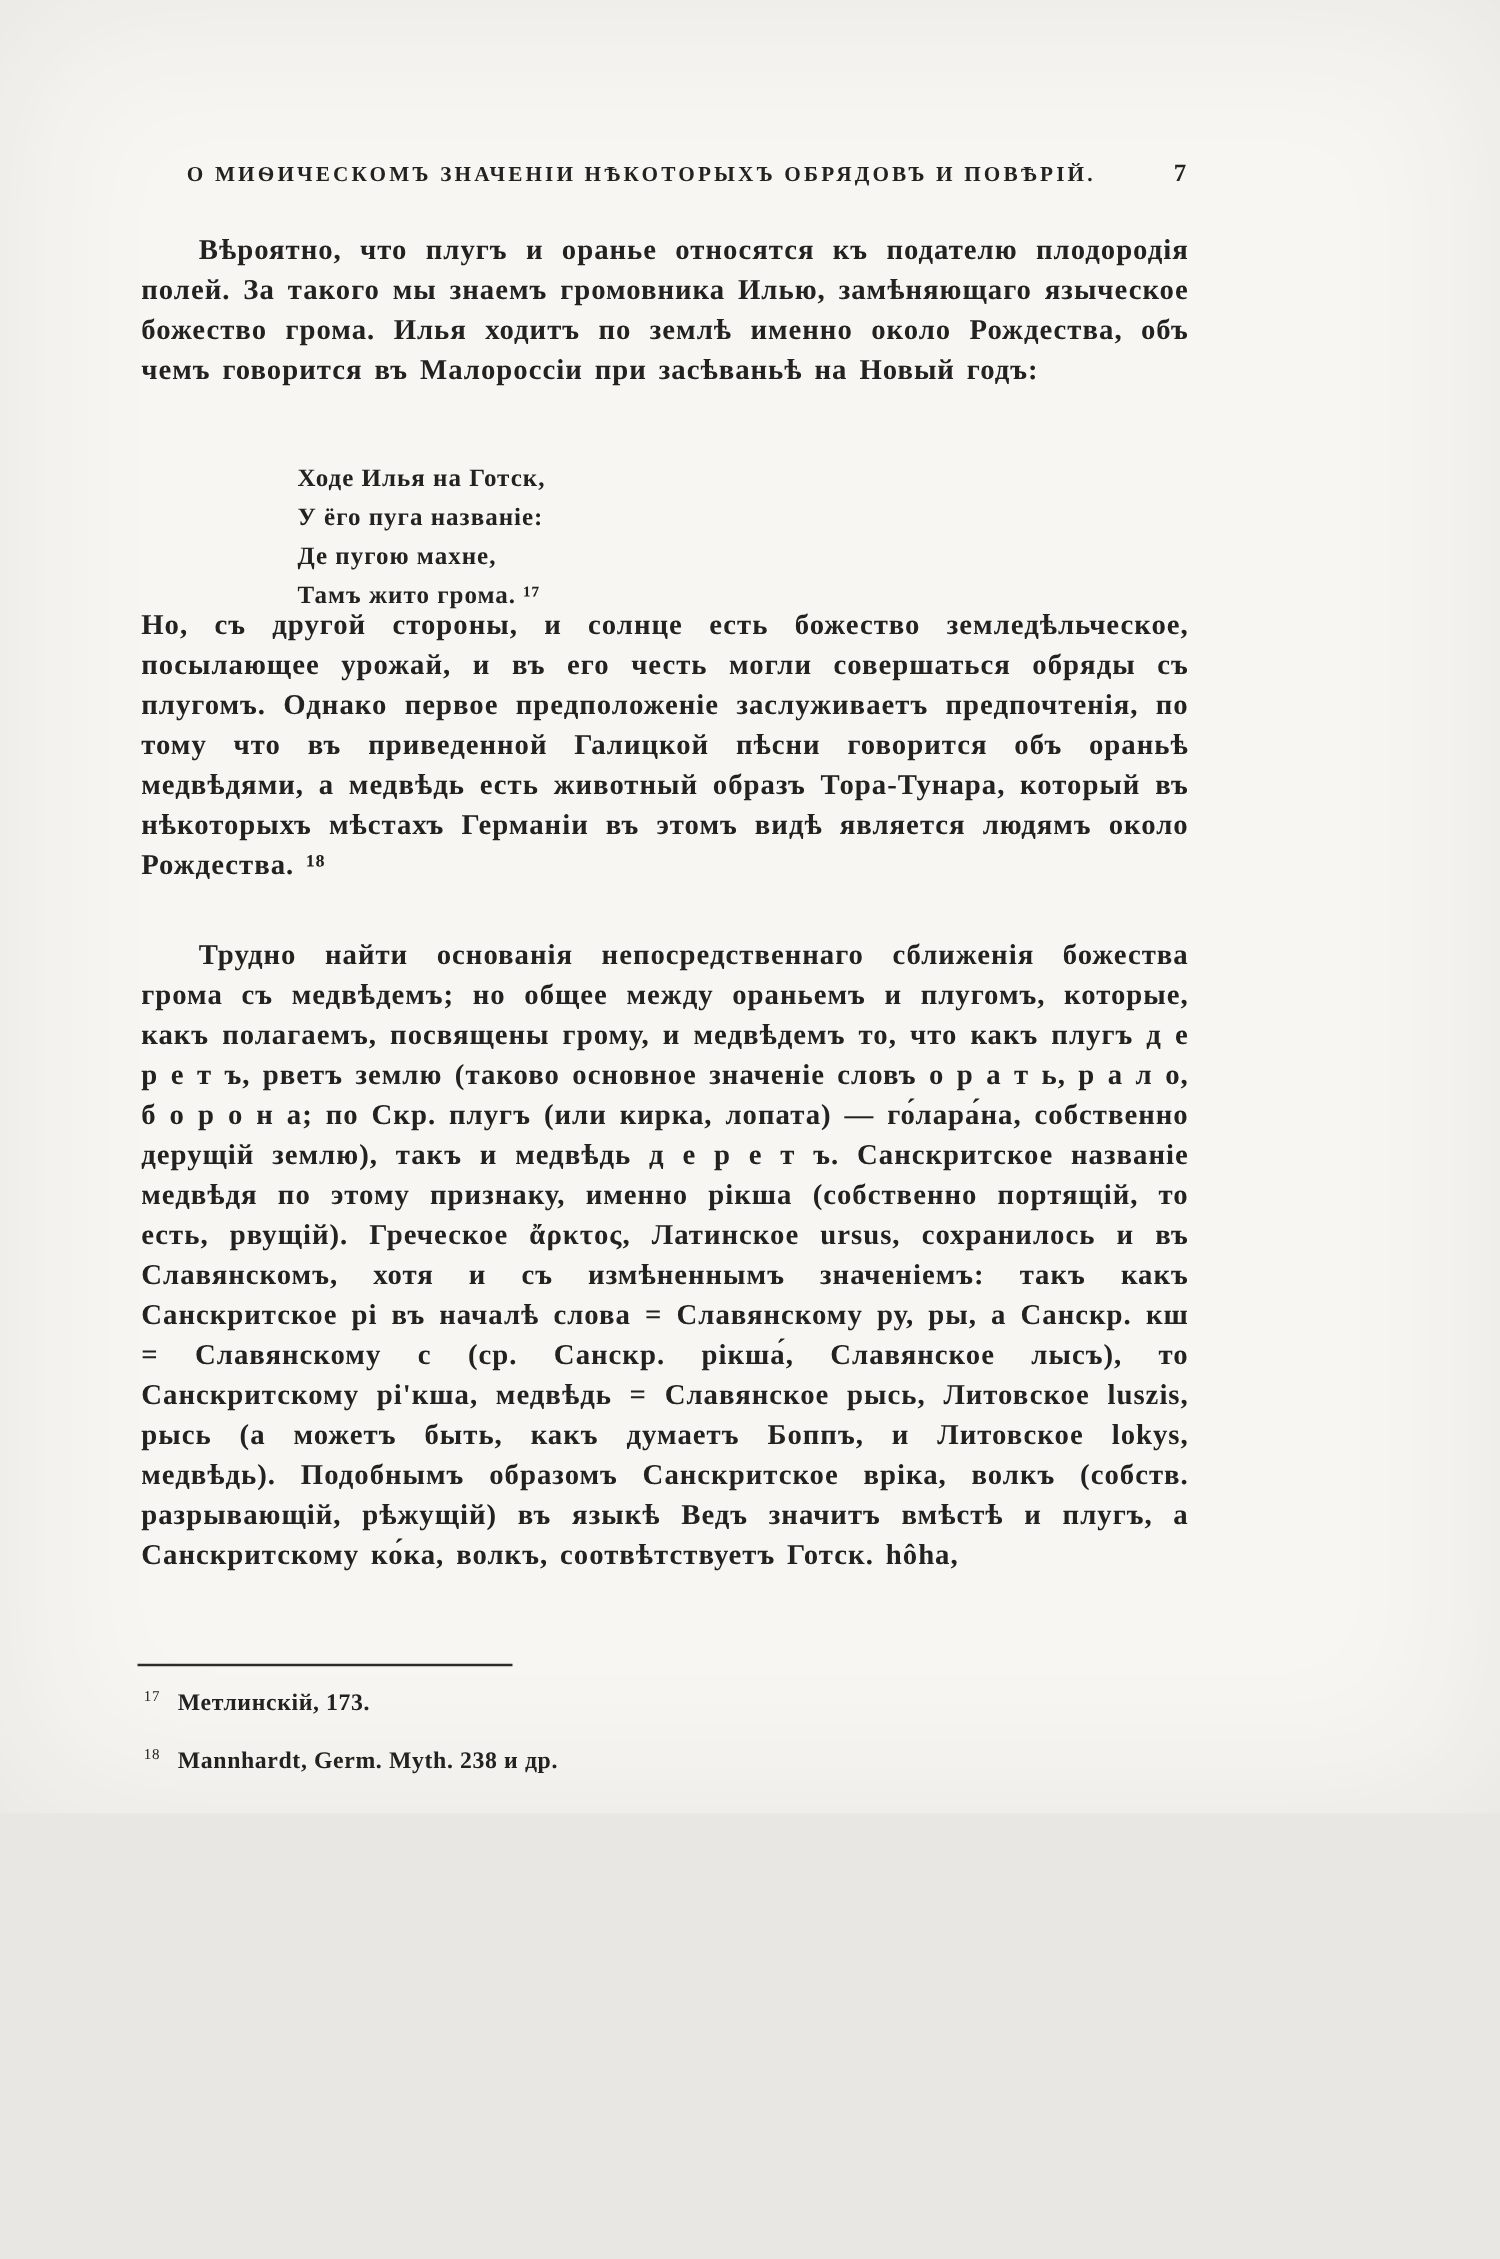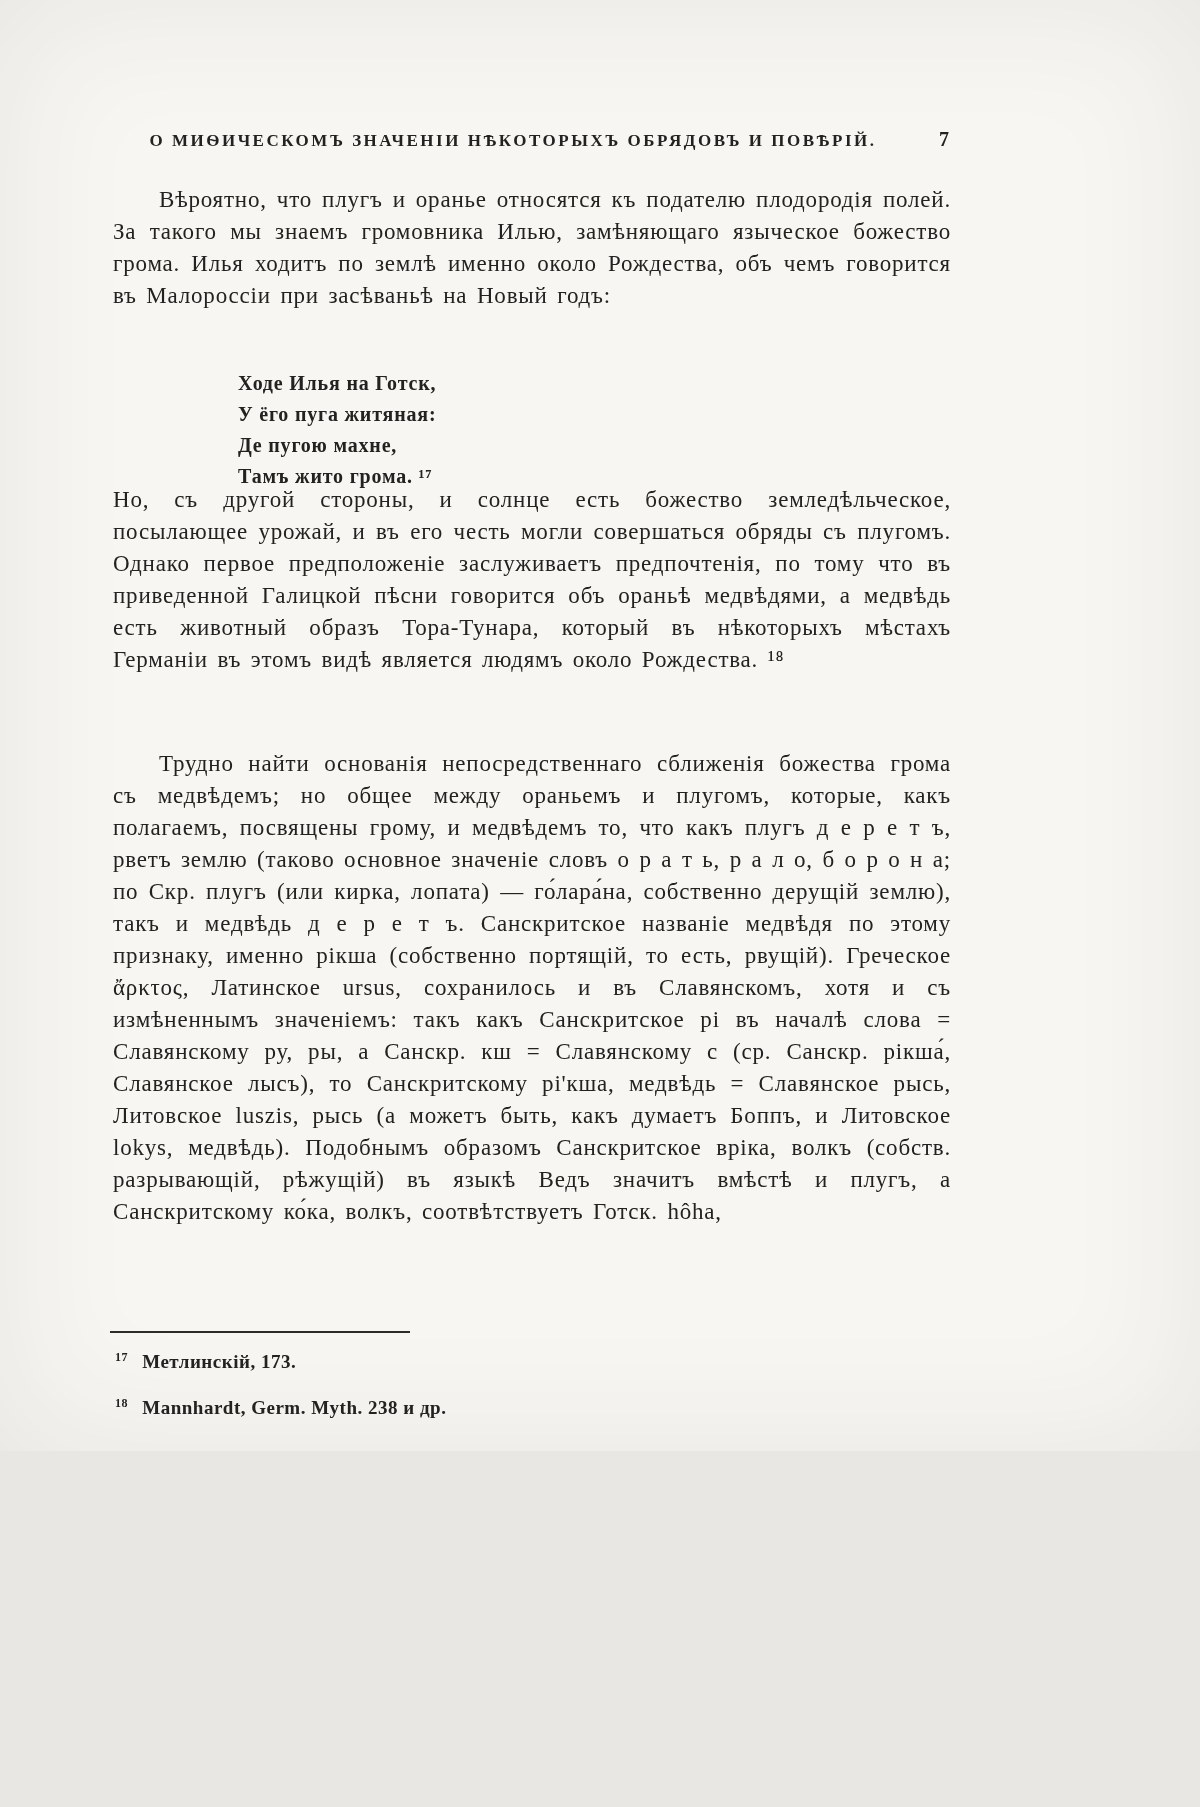--- a/index.html
+++ b/index.html
@@ -39,21 +39,21 @@
     font-weight: bold;
     margin-left: 26px;
   }
   .para {
     position: absolute;
     left: 113px;
     width: 838px;
     margin: 0;
     font-size: 23px;
     line-height: 32px;
-    font-weight: normal;
+    font-weight: bold;
     text-align: justify;
     letter-spacing: 0.8px;
     word-spacing: 3px;
   }
   .para.indent { text-indent: 46px; }
   .p1 { top: 184px; }
   .p2 { top: 484px; }
   .p3 { top: 748px; }
   .verse {
     position: absolute;
@@ -77,21 +77,21 @@
     left: 115px;
     font-size: 19px;
     font-weight: bold;
     letter-spacing: 0.5px;
   }
   .fn1 { top: 1350px; }
   .fn2 { top: 1396px; text-align: center; }
   .fn-marker {
     font-size: 12px;
     margin-right: 9px;
-    font-weight: bold;
+    font-weight: normal;
   }
   .watermark {
     position: absolute;
     top: 1474px;
     right: 254px;
     font-family: "Liberation Sans", "DejaVu Sans", sans-serif;
     font-size: 22px;
     color: #8d8d8d;
     letter-spacing: 0.3px;
   }
@@ -103,21 +103,21 @@
 
   <header class="header">
     <span class="header-title">О МИѲИЧЕСКОМЪ ЗНАЧЕНІИ НѢКОТОРЫХЪ ОБРЯДОВЪ И ПОВѢРІЙ.</span>
     <span class="page-number">7</span>
   </header>
 
   <p class="para indent p1">Вѣроятно, что плугъ и оранье относятся къ подателю плодородія полей. За такого мы знаемъ громовника Илью, замѣняющаго языческое божество грома. Илья ходитъ по землѣ именно около Рождества, объ чемъ говорится въ Малороссіи при засѣваньѣ на Новый годъ:</p>
 
   <div class="verse">
     <div class="verse-line">Ходе Илья на Готск,</div>
-    <div class="verse-line">У ёго пуга житяная:</div>
+    <div class="verse-line">У ёго пуга названіе:</div>
     <div class="verse-line">Де пугою махне,</div>
     <div class="verse-line">Тамъ жито грома. ¹⁷</div>
   </div>
 
   <p class="para p2">Но, съ другой стороны, и солнце есть божество земледѣльческое, посылающее урожай, и въ его честь могли совершаться обряды съ плугомъ. Однако первое предположеніе заслуживаетъ предпочтенія, по тому что въ приведенной Галицкой пѣсни говорится объ ораньѣ медвѣдями, а медвѣдь есть животный образъ Тора-Тунара, который въ нѣкоторыхъ мѣстахъ Германіи въ этомъ видѣ является людямъ около Рождества. ¹⁸</p>
 
   <p class="para indent p3">Трудно найти основанія непосредственнаго сближенія божества грома съ медвѣдемъ; но общее между ораньемъ и плугомъ, которые, какъ полагаемъ, посвящены грому, и медвѣдемъ то, что какъ плугъ д е р е т ъ, рветъ землю (таково основное значеніе словъ о р а т ь, р а л о, б о р о н а; по Скр. плугъ (или кирка, лопата) — го́лара́на, собственно дерущій землю), такъ и медвѣдь д е р е т ъ. Санскритское названіе медвѣдя по этому признаку, именно рікша (собственно портящій, то есть, рвущій). Греческое ἄρκτος, Латинское ursus, сохранилось и въ Славянскомъ, хотя и съ измѣненнымъ значеніемъ: такъ какъ Санскритское рі въ началѣ слова = Славянскому ру, ры, а Санскр. кш = Славянскому с (ср. Санскр. рікша́, Славянское лысъ), то Санскритскому рі'кша, медвѣдь = Славянское рысь, Литовское luszis, рысь (а можетъ быть, какъ думаетъ Боппъ, и Литовское lokys, медвѣдь). Подобнымъ образомъ Санскритское вріка, волкъ (собств. разрывающій, рѣжущій) въ языкѣ Ведъ значитъ вмѣстѣ и плугъ, а Санскритскому ко́ка, волкъ, соотвѣтствуетъ Готск. hôha,</p>
 
   <div class="rule"></div>
 

